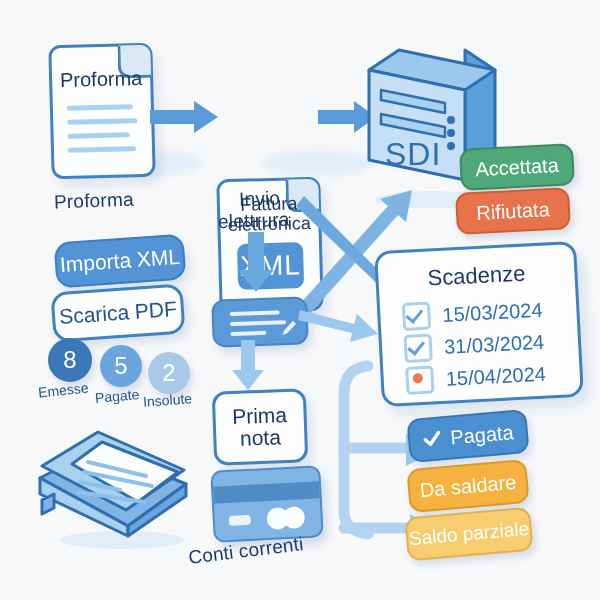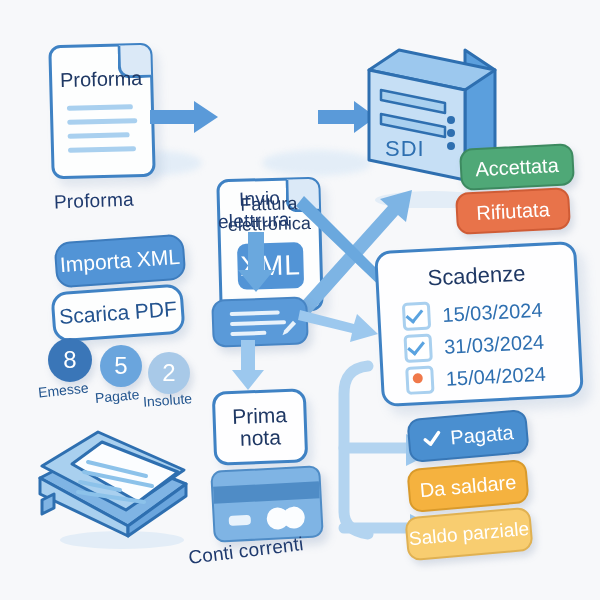--- a/index.html
+++ b/index.html
@@ -42,21 +42,21 @@
     font-size:28px;letter-spacing:1px;text-align:center;
     display:flex;align-items:center;justify-content:center;
   }
 
   
   .arrow{position:absolute;}
   .arrow svg{display:block;overflow:visible;}
 
   
   .server-label{
-    position:absolute;font-size:22px;color:#2e6fb0;letter-spacing:1px;
+    position:absolute;font-size:32px;color:#2e6fb0;letter-spacing:1px;
   }
 
   
   .pill{
     position:absolute;border-radius:13px;color:#fff;
     display:flex;align-items:center;justify-content:center;
     font-size:20px;white-space:nowrap;
     box-shadow:3px 5px 7px rgba(120,140,170,.25);
   }
   .pill.green{background:#4fa877;border:2px solid #3d8a60;}

